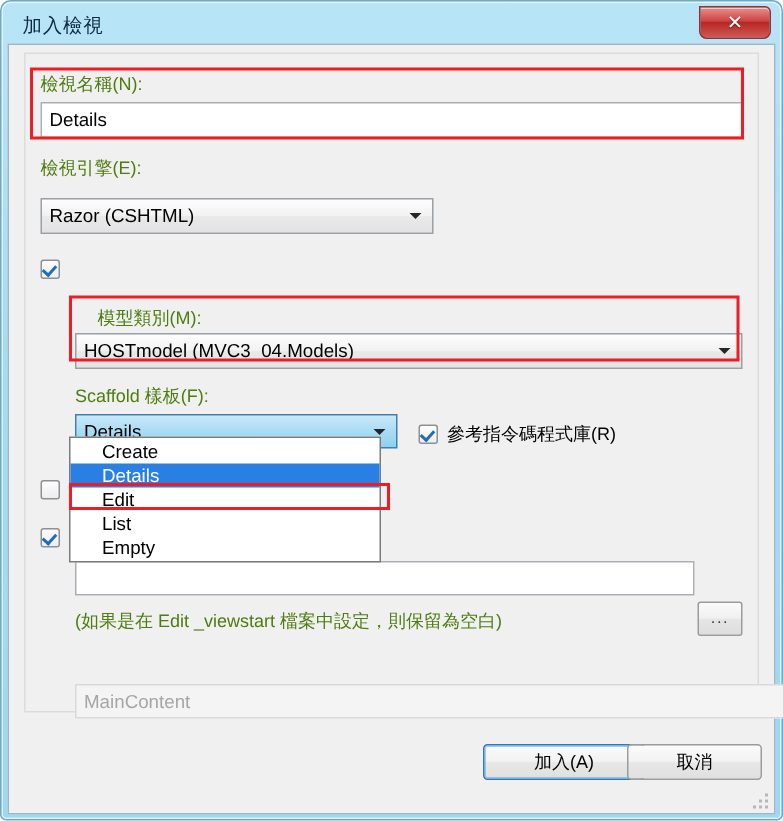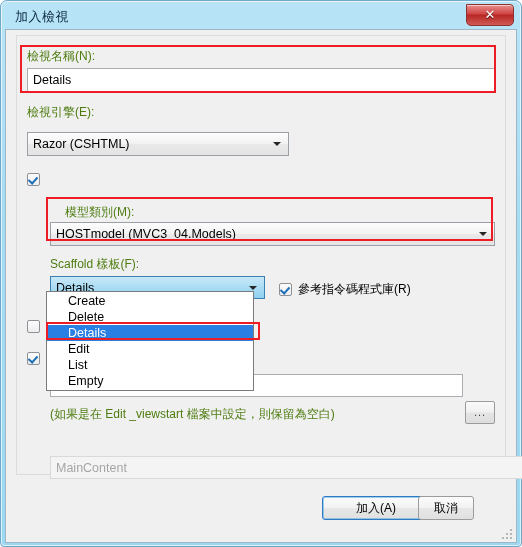--- a/index.html
+++ b/index.html
@@ -304,37 +304,36 @@
 
       <div class="label" style="left:33px; top:370px;">(如果是在 Edit _viewstart 檔案中設定，則保留為空白)</div>
 
       <div class="textbox disabled" style="left:33px; top:420px; width:508px; height:23px;">MainContent</div>
 
     </div>
 
     <div id="browse-button">...</div>
 
     <div class="dlg-button default" style="left:316px; top:466px; width:108px;">加入(A)</div>
-    <div class="dlg-button" style="left:412px; top:466px; width:56px;">取消</div>
+    <div class="dlg-button" style="left:412px; top:466px; width:90px;">取消</div>
 
     <div id="resize-grip">
       <i style="right:0; bottom:0;"></i>
       <i style="right:4px; bottom:0;"></i>
       <i style="right:8px; bottom:0;"></i>
       <i style="right:0; bottom:4px;"></i>
       <i style="right:4px; bottom:4px;"></i>
       <i style="right:0; bottom:8px;"></i>
     </div>
 
   </div>
 
   <div id="dropdown-list">
 
   <div class="dd-item">Create</div>
-      <div class="dd-item">Delete</div>
       <div class="dd-item selected">Details</div>
       <div class="dd-item">Edit</div>
       <div class="dd-item">List</div>
       <div class="dd-item">Empty</div>
     </div>
 
   <div class="annot" style="left:19px; top:44px; width:476px; height:48px;"></div>
   <div class="annot" style="left:45px; top:196px; width:447px; height:44px;"></div>
   <div class="annot" style="left:45px; top:321px; width:214px; height:18px;"></div>
 

